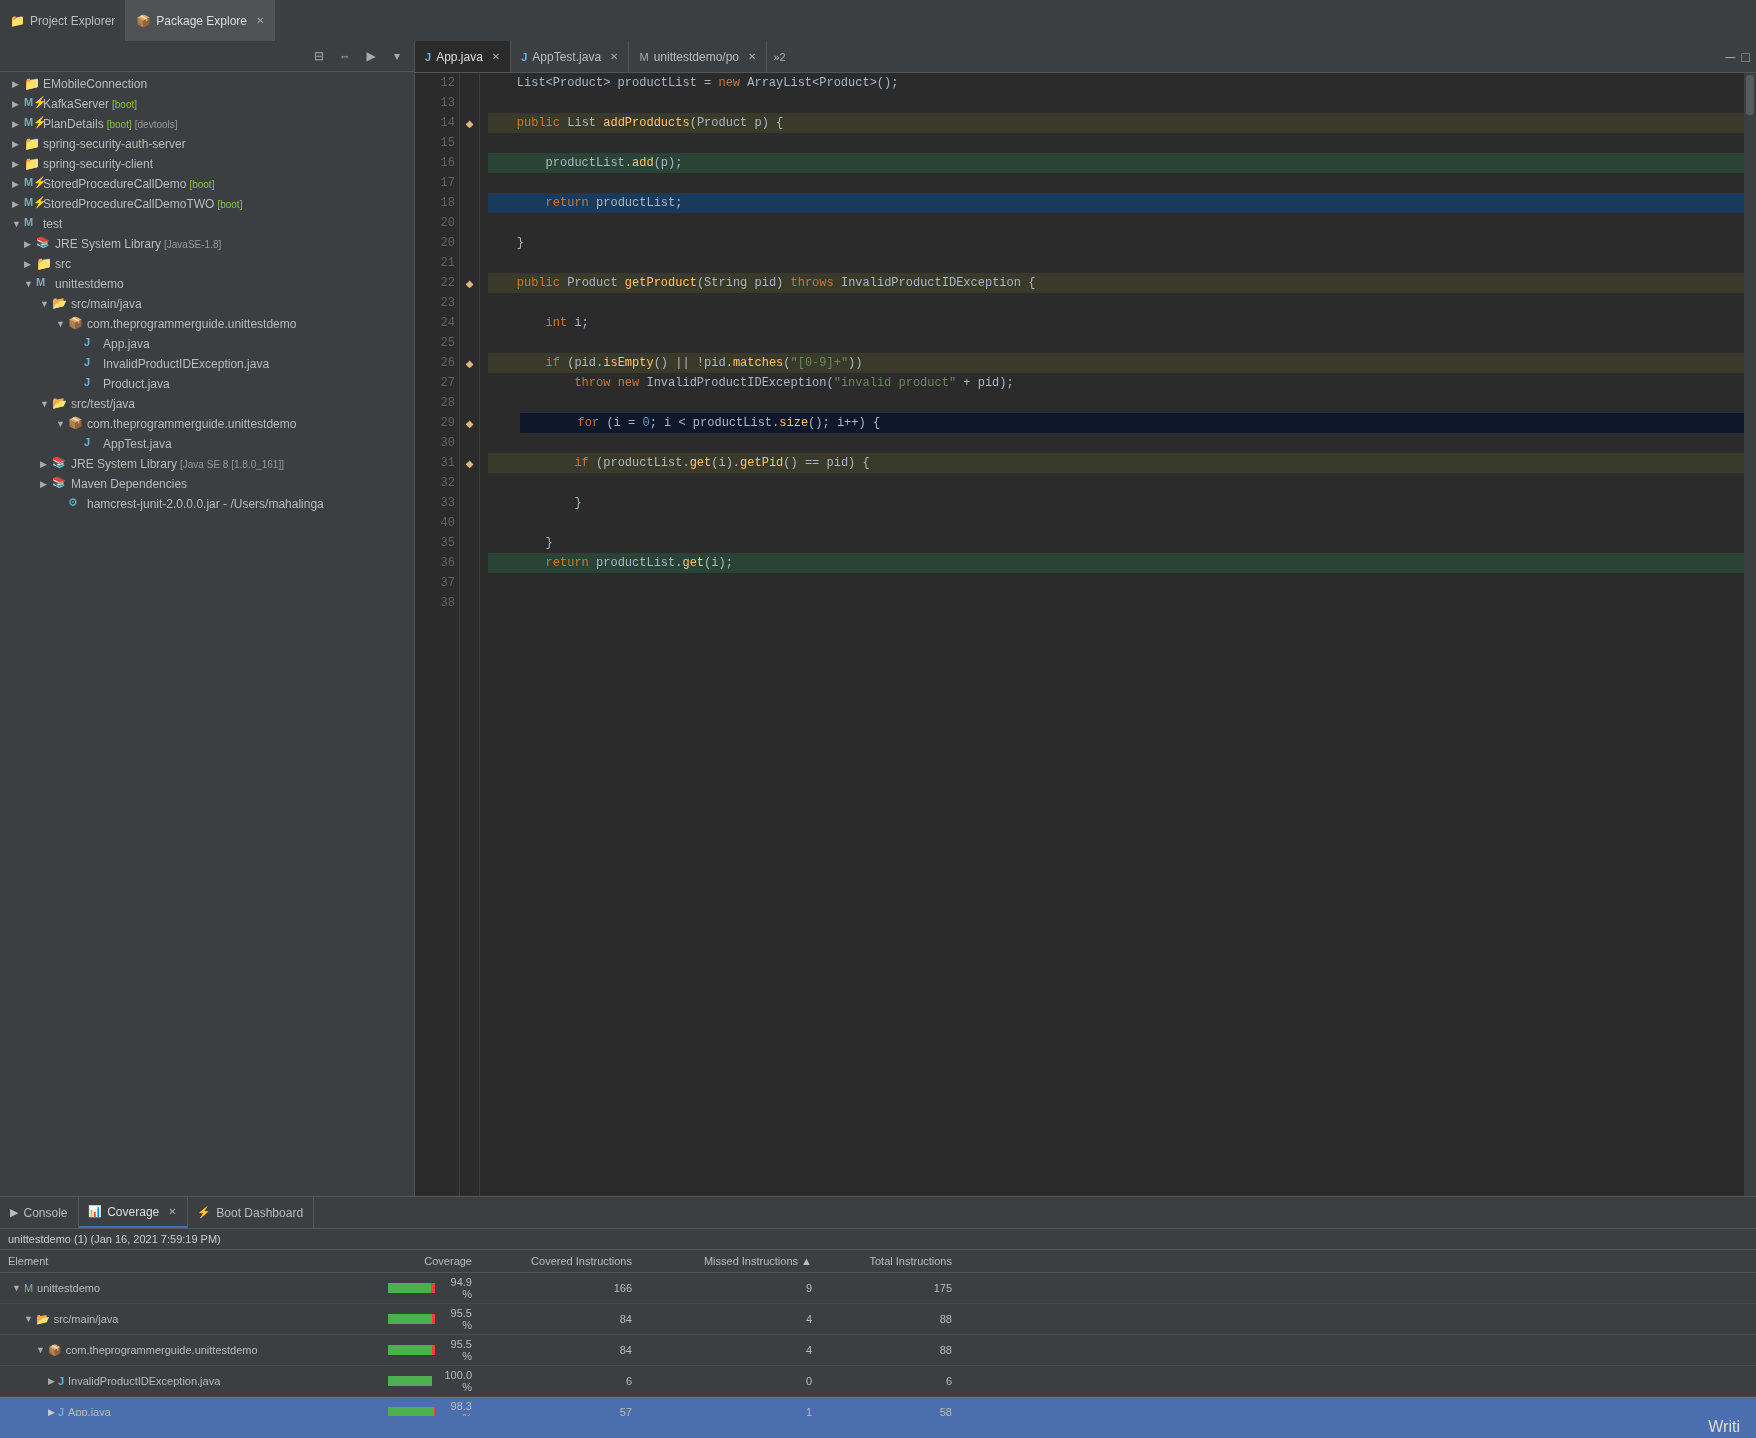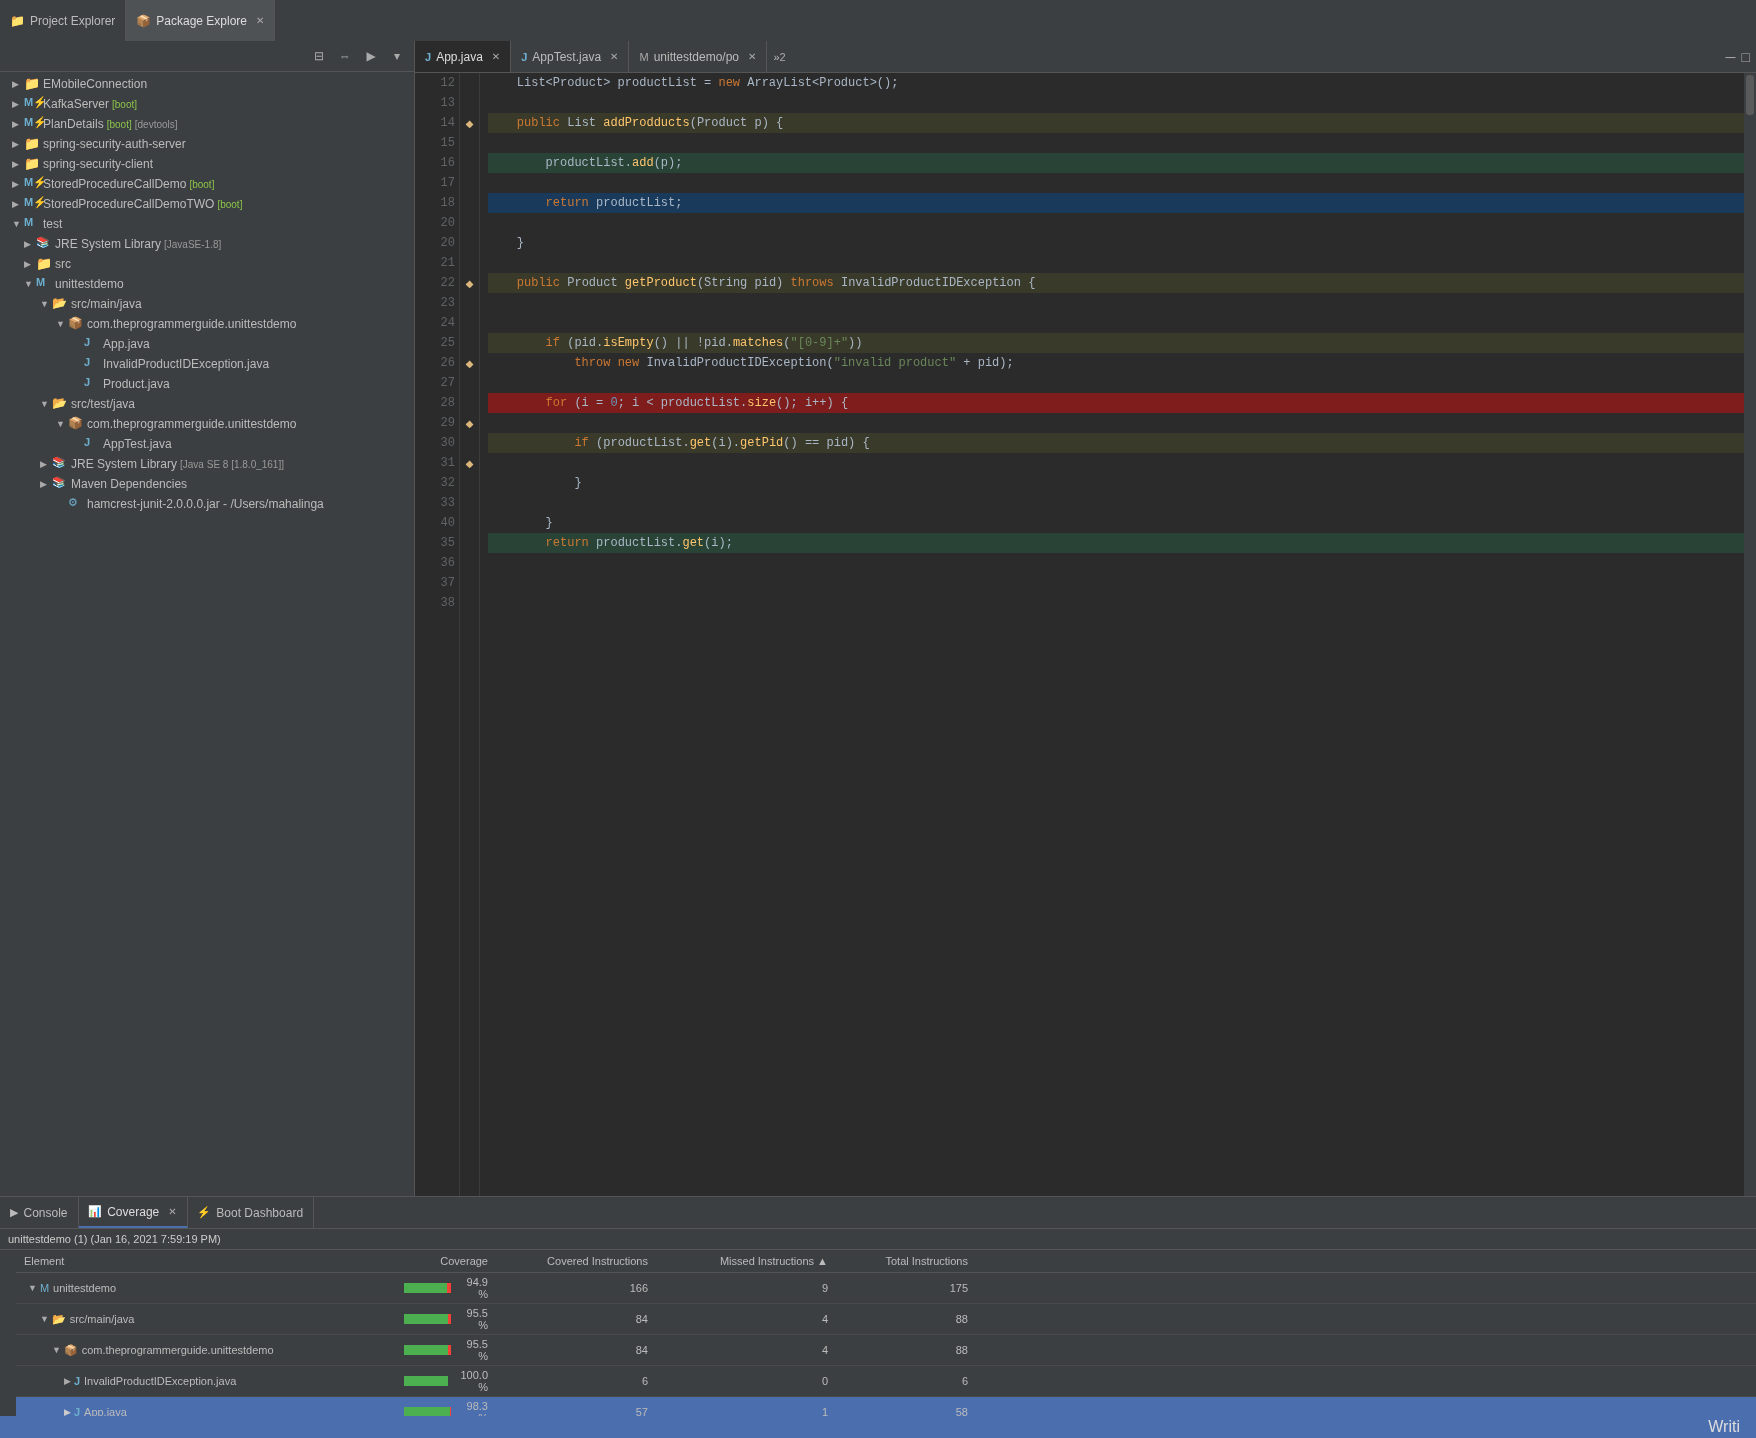--- a/index.html
+++ b/index.html
@@ -58,21 +58,21 @@
 
     
     .bottom-panel { height: 220px; background: #3c3f41; border-top: 1px solid #555; display: flex; flex-direction: column; }
     .bottom-tabs { display: flex; height: 32px; background: #3c3f41; border-bottom: 1px solid #555; align-items: stretch; }
     .bottom-tab { display: flex; align-items: center; padding: 0 10px; gap: 5px; font-size: 12px; color: #bbb; border-right: 1px solid #555; cursor: pointer; }
     .bottom-tab.active { border-bottom: 2px solid #4b6eaf; color: #ddd; }
 
     
     .coverage-area { display: flex; flex-direction: column; flex: 1; overflow: hidden; background: #3c3f41; }
     .cov-run-info { color: #ccc; font-size: 11px; padding: 4px 8px; border-bottom: 1px solid #555; }
-    .coverage-table { display: flex; flex-direction: column; overflow: auto; flex: 1; padding-left: 16px; }
+    .coverage-table { display: flex; flex-direction: column; overflow: auto; flex: 1; }
     .cov-col-headers { display: grid; grid-template-columns: 380px 100px 160px 180px 140px; background: #3c3f41; border-bottom: 1px solid #555; padding: 3px 0; }
     .cov-col-header { font-size: 11px; color: #bbb; padding: 2px 8px; text-align: right; }
     .cov-col-header:first-child { text-align: left; }
     .cov-row { display: grid; grid-template-columns: 380px 100px 160px 180px 140px; align-items: center; border-bottom: 1px solid #4a4a4a; }
     .cov-row.selected { background: #4b6eaf; }
     .cov-cell { font-size: 11px; color: #bbb; padding: 3px 8px; text-align: right; }
     .cov-cell:first-child { text-align: left; display: flex; align-items: center; }
     .cov-bar-cell { display: flex; align-items: center; gap: 5px; }
     .cov-bar { height: 10px; display: flex; overflow: hidden; width: 50px; }
     .cov-bar-green { background: #4caf50; height: 100%; }
@@ -374,25 +374,26 @@
           <div class="code-line highlighted"><span class="var">    </span><span class="kw">public</span><span class="var"> </span><span class="type">List</span><span class="var"> </span><span class="method">addProdducts</span><span class="var">(</span><span class="type">Product</span><span class="var"> p) {</span></div>
           <div class="code-line">&nbsp;</div>
           <div class="code-line highlighted-green"><span class="var">        productList.</span><span class="method">add</span><span class="var">(p);</span></div>
           <div class="code-line">&nbsp;</div>
           <div class="code-line highlighted-blue"><span class="var">        </span><span class="kw">return</span><span class="var"> productList;</span></div>
           <div class="code-line">&nbsp;</div>
           <div class="code-line"><span class="var">    }</span></div>
           <div class="code-line">&nbsp;</div>
           <div class="code-line highlighted"><span class="var">    </span><span class="kw">public</span><span class="var"> </span><span class="type">Product</span><span class="var"> </span><span class="method">getProduct</span><span class="var">(</span><span class="type">String</span><span class="var"> pid) </span><span class="kw">throws</span><span class="var"> InvalidProductIDException {</span></div>
           <div class="code-line">&nbsp;</div>
+          <div class="code-line"><span class="var">        </span><span class="kw">int</span><span class="var"> i;</span></div>
           <div class="code-line">&nbsp;</div>
           <div class="code-line" style="background:#3a3a2a;"><span class="var">        </span><span class="kw">if</span><span class="var"> (pid.</span><span class="method">isEmpty</span><span class="var">() || !pid.</span><span class="method">matches</span><span class="var">(</span><span class="str">"[0-9]+"</span><span class="var">))</span></div>
           <div class="code-line"><span class="var">            </span><span class="kw">throw</span><span class="var"> </span><span class="kw">new</span><span class="var"> InvalidProductIDException(</span><span class="str">"invalid product"</span><span class="var"> + pid);</span></div>
           <div class="code-line">&nbsp;</div>
-          <div class="code-line" style="background:#7f1d1d;"><span class="var">        </span><span class="kw">for</span><span class="var"> (i = </span><span class="num">0</span><span class="var">; i &lt; </span><span class="var">productList.</span><span class="method">size</span><span class="var">(); i++) {</span></div>
+          <div class="code-line" style="background:#0f172a;margin-left:32px;"><span class="var">        </span><span class="kw">for</span><span class="var"> (i = </span><span class="num">0</span><span class="var">; i &lt; </span><span class="var">productList.</span><span class="method">size</span><span class="var">(); i++) {</span></div>
           <div class="code-line">&nbsp;</div>
           <div class="code-line" style="background:#3a3a2a;"><span class="var">            </span><span class="kw">if</span><span class="var"> (productList.</span><span class="method">get</span><span class="var">(i).</span><span class="method">getPid</span><span class="var">() == pid) {</span></div>
           <div class="code-line">&nbsp;</div>
           <div class="code-line"><span class="var">            }</span></div>
           <div class="code-line">&nbsp;</div>
           <div class="code-line"><span class="var">        }</span></div>
           <div class="code-line highlighted-green"><span class="var">        </span><span class="kw">return</span><span class="var"> productList.</span><span class="method">get</span><span class="var">(i);</span></div>
           <div class="code-line">&nbsp;</div>
         </div>
         <div class="scrollbar-v">

